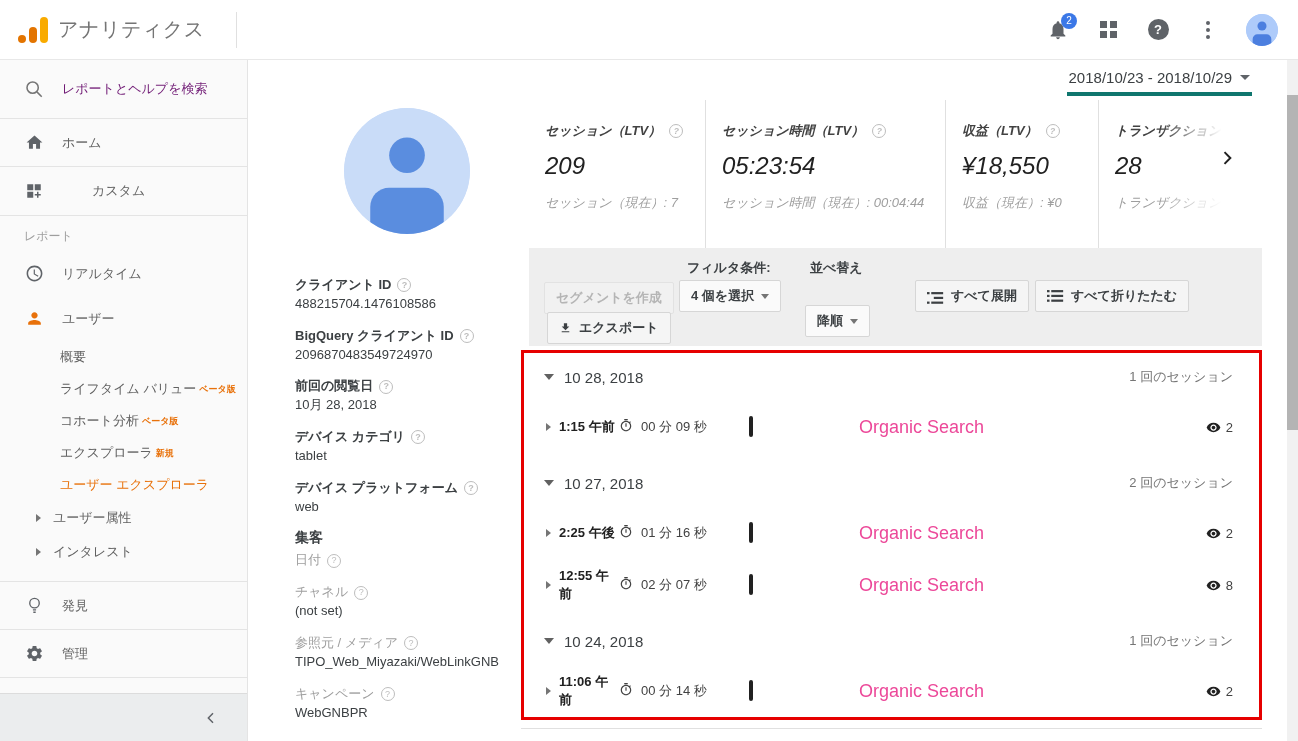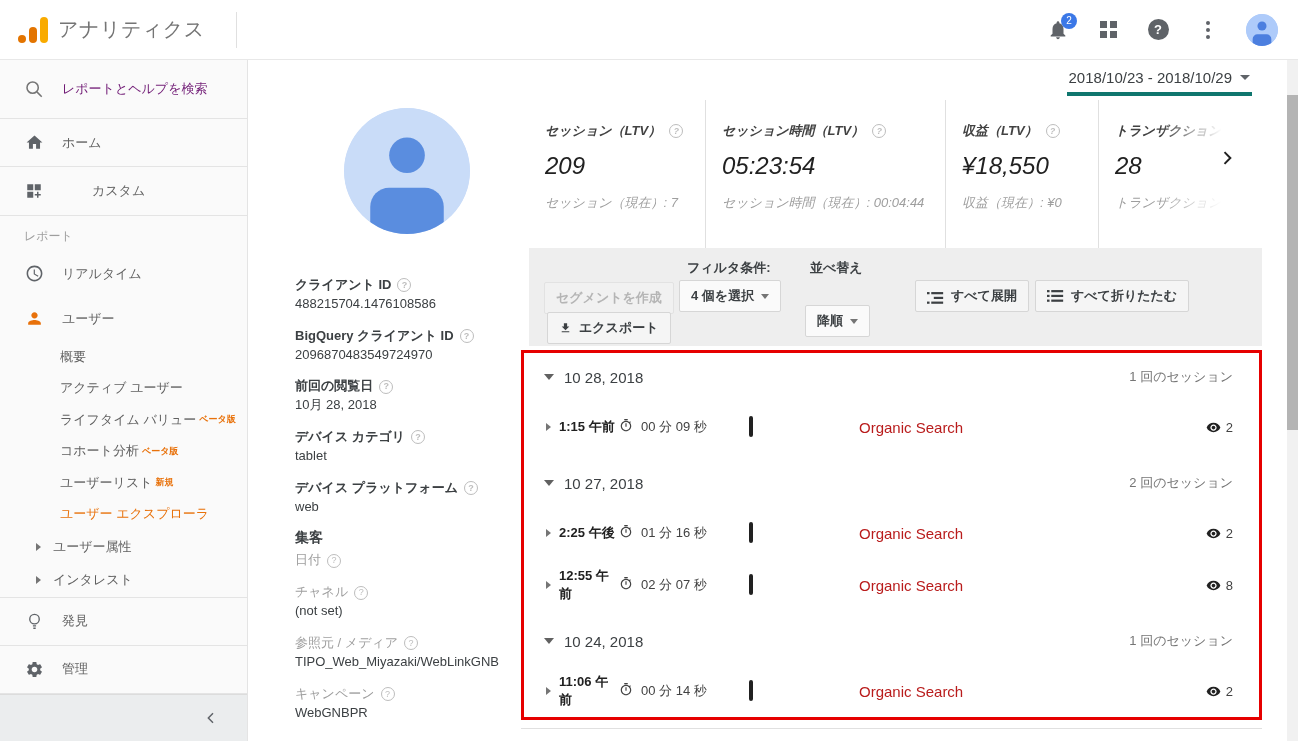--- a/index.html
+++ b/index.html
@@ -39,21 +39,21 @@
   .sb-search { height:59px; border-bottom:1px solid #e4e4e4; color:#701a75; }
   .sb-home { height:48px; border-bottom:1px solid #e4e4e4; }
   .sb-custom { height:49px; border-bottom:1px solid #e4e4e4;gap:48px; }
   .sb-section-label { padding:12px 0 6px 24px; color:#9e9e9e; font-size:12px; }
   .sb-report { height:45px; }
   .sb-sub { padding-left:60px; height:32px; display:flex; align-items:center; cursor:pointer; }
   .sb-sub.active { color:#e8710a; }
   .sb-badge { color:#e8710a; font-size:9px; font-weight:bold; vertical-align:super; margin-left:3px; }
   .sb-expand { padding-left:36px; height:34px; display:flex; align-items:center; gap:12px; cursor:pointer; }
   .tri-right-sm { width:0; height:0; border-top:4px solid transparent; border-bottom:4px solid transparent; border-left:5px solid #757575; }
-  .sb-bottom { border-top:1px solid #e4e4e4; }
+  .sb-bottom { margin-top:12px; border-top:1px solid #e4e4e4; }
   .sb-discover { height:48px; border-bottom:1px solid #e4e4e4; }
   .sb-admin { height:48px; border-bottom:1px solid #e4e4e4; }
   .sb-footer { margin-top:auto; background:#ebedee; border-top:1px solid #dcdcdc; height:48px;
     display:flex; align-items:center; justify-content:flex-end; padding-right:28px; }
   .sb-ic { width:20px; display:flex; justify-content:center; }
 
   
   .main { position:absolute; left:249px; top:60px; right:0; bottom:0; background:#fff; }
   .datebar { height:40px; display:flex; align-items:center; justify-content:flex-end; padding-right:46px; }
   .date-range { display:flex; align-items:center; gap:8px; font-size:15px; color:#3c4043;
@@ -101,21 +101,21 @@
   .sgroup-header { height:48px; display:grid; grid-template-columns:20px auto 1fr auto; align-items:center;
     padding:0 26px 0 20px; cursor:pointer; }
   .tri-down { width:0; height:0; border-left:5px solid transparent; border-right:5px solid transparent; border-top:6px solid #616161; }
   .gdate { font-size:15px; color:#3c4043; }
   .gcount { font-size:13px; color:#757575; }
   .srow { height:52px; display:grid; grid-template-columns:13px 60px 130px 110px 1fr auto; align-items:center;
     padding:0 26px 0 22px; cursor:pointer; }
   .stime { font-size:13px; font-weight:bold; color:#212121; }
   .sdur { display:flex; gap:8px; font-size:13px; color:#424242; }
   .tablet-shape { width:13px; height:15px; border:2px solid #212121; border-radius:2px; }
-  .schannel { font-size:15px; color:#b91c1c; }
+  .schannel { font-size:18px; color:#ec4899; }
   .sviews { display:flex; align-items:center; gap:5px; font-size:13px; color:#424242; }
   .next-section-divider { margin:8px 0 0 -8px; border-top:1px solid #e0e0e0; }
 
   
   .scroll-track { position:absolute; right:0; top:60px; bottom:0; width:11px; background:#f1f1f1; z-index:40; }
   .scroll-thumb { position:absolute; right:0; top:35px; width:11px; height:335px; background:#b4b4b4; }
 
   svg { display:block; }
 </style>
 </head>
@@ -212,32 +212,29 @@
           <path d="M12 12c2.21 0 4-1.79 4-4s-1.79-4-4-4-4 1.79-4 4 1.79 4 4 4zm0 2c-2.67 0-8 1.34-8 4v2h16v-2c0-2.66-5.33-4-8-4z"></path>
         </svg>
     </span>
     <span>ユーザー</span>
   </div>
 
   <div class="sb-sub">
     <span>概要</span>
   </div>
   <div class="sb-sub">
-    <span>アクティブ ユーザー</span>
-  </div>
-  <div class="sb-sub">
     <span>ライフタイム バリュー</span>
     <span class="sb-badge">ベータ版</span>
   </div>
   <div class="sb-sub">
     <span>コホート分析</span>
     <span class="sb-badge">ベータ版</span>
   </div>
   <div class="sb-sub">
-    <span>ユーザーリスト</span>
+    <span>エクスプローラ</span>
     <span class="sb-badge">新規</span>
   </div>
   <div class="sb-sub active">
     <span>ユーザー エクスプローラ</span>
   </div>
 
   <div class="sb-expand">
     <i class="tri-right-sm"></i>
     <span>ユーザー属性</span>
   </div>

